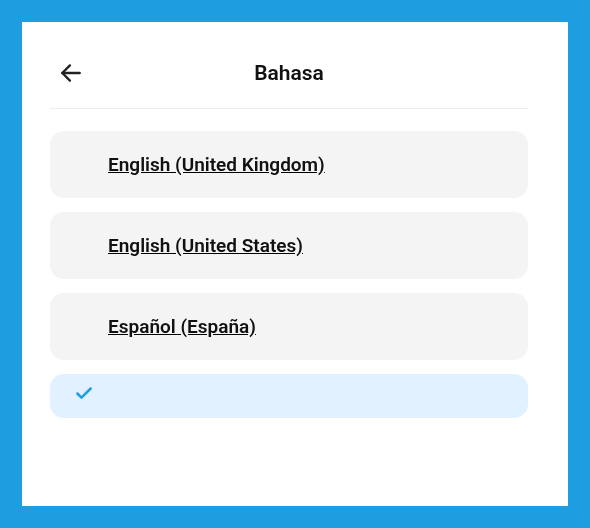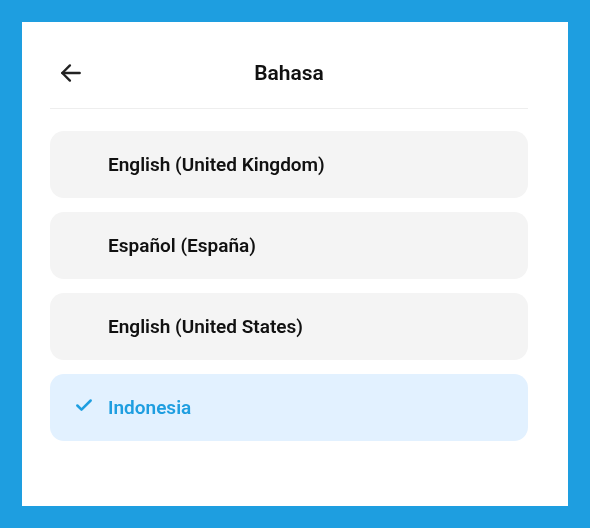--- a/index.html
+++ b/index.html
@@ -34,21 +34,21 @@
       color: #222;
     }
     .title {
       flex: 1;
       text-align: center;
       font-size: 21px;
       font-weight: 600;
       color: #111;
       margin-right: 34px;
     }
-    .list { display: flex; flex-direction: column; gap: 14px; }
+    .list { display: flex; flex-direction: column; gap: 14px; text-decoration: underline; }
     .item {
       background: #f4f4f4;
       border-radius: 14px;
       padding: 22px 26px 22px 58px;
       font-size: 19px;
       font-weight: 600;
       color: #111;
       cursor: pointer;
       position: relative;
     }
@@ -81,28 +81,27 @@
     <div class="title">Bahasa</div>
   </div>
 
   <div class="list">
     <div class="item">
       
       <span>English (United Kingdom)</span>
     </div>
     <div class="item">
       
-      <span>Español (España)</span>
+      <span>English (United States)</span>
     </div>
     <div class="item">
       
-      <span>English (United States)</span>
+      <span>Español (España)</span>
     </div>
     <div class="item selected">
       <span class="check">
         <svg width="20" height="20" viewBox="0 0 24 24" fill="none" stroke="currentColor" stroke-width="3" stroke-linecap="round" stroke-linejoin="round">
             <polyline points="20 6 9 17 4 12"></polyline>
           </svg>
       </span>
-      <span>Indonesia</span>
     </div>
   </div>
 </div>
 
 </body></html>

